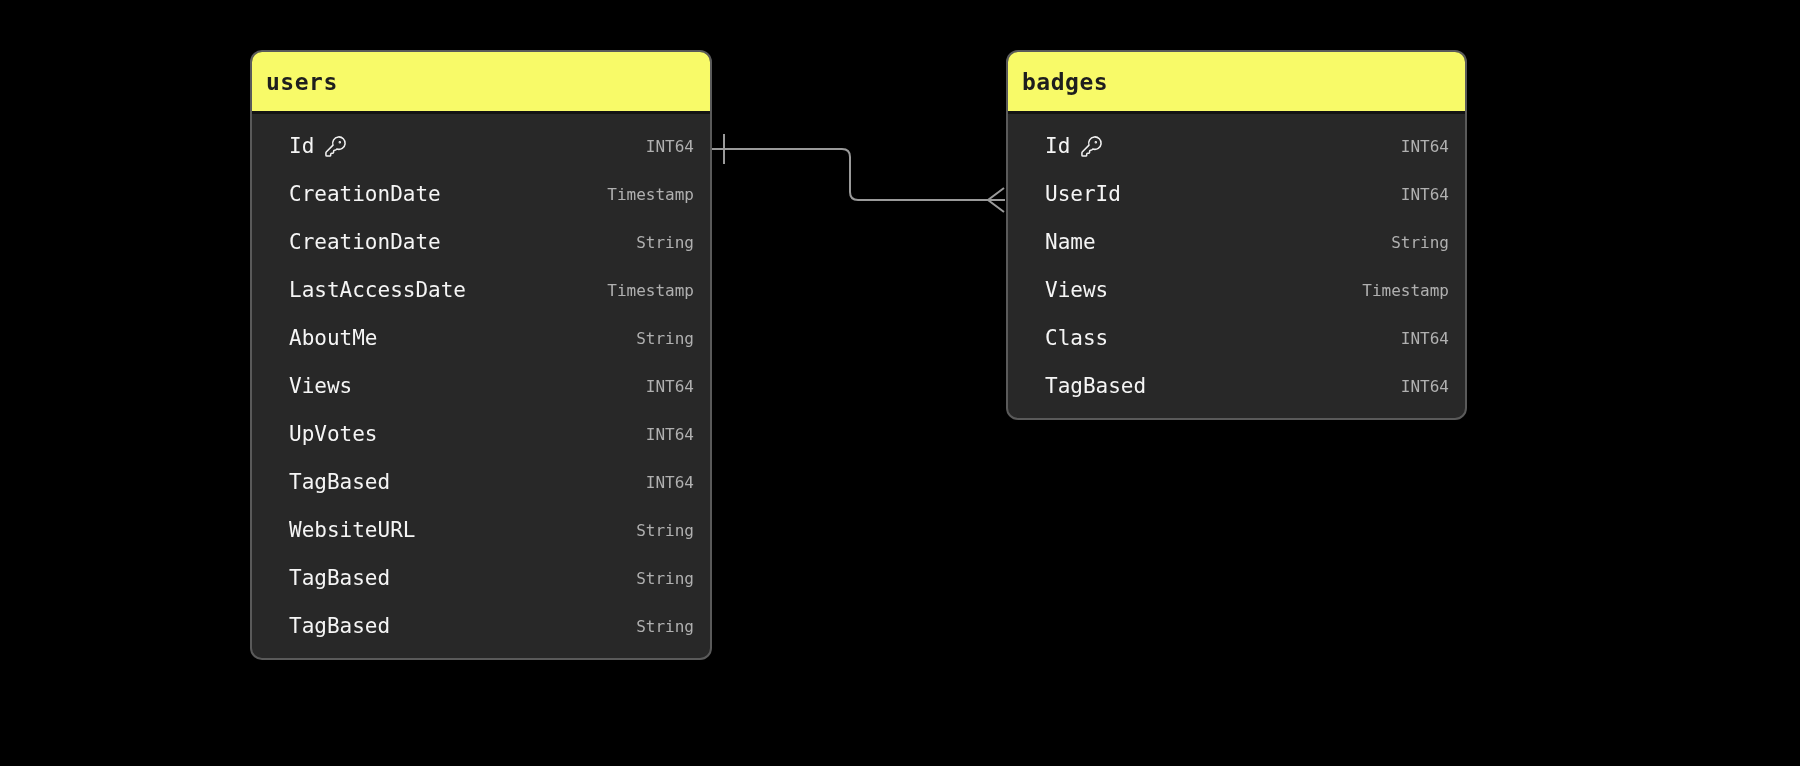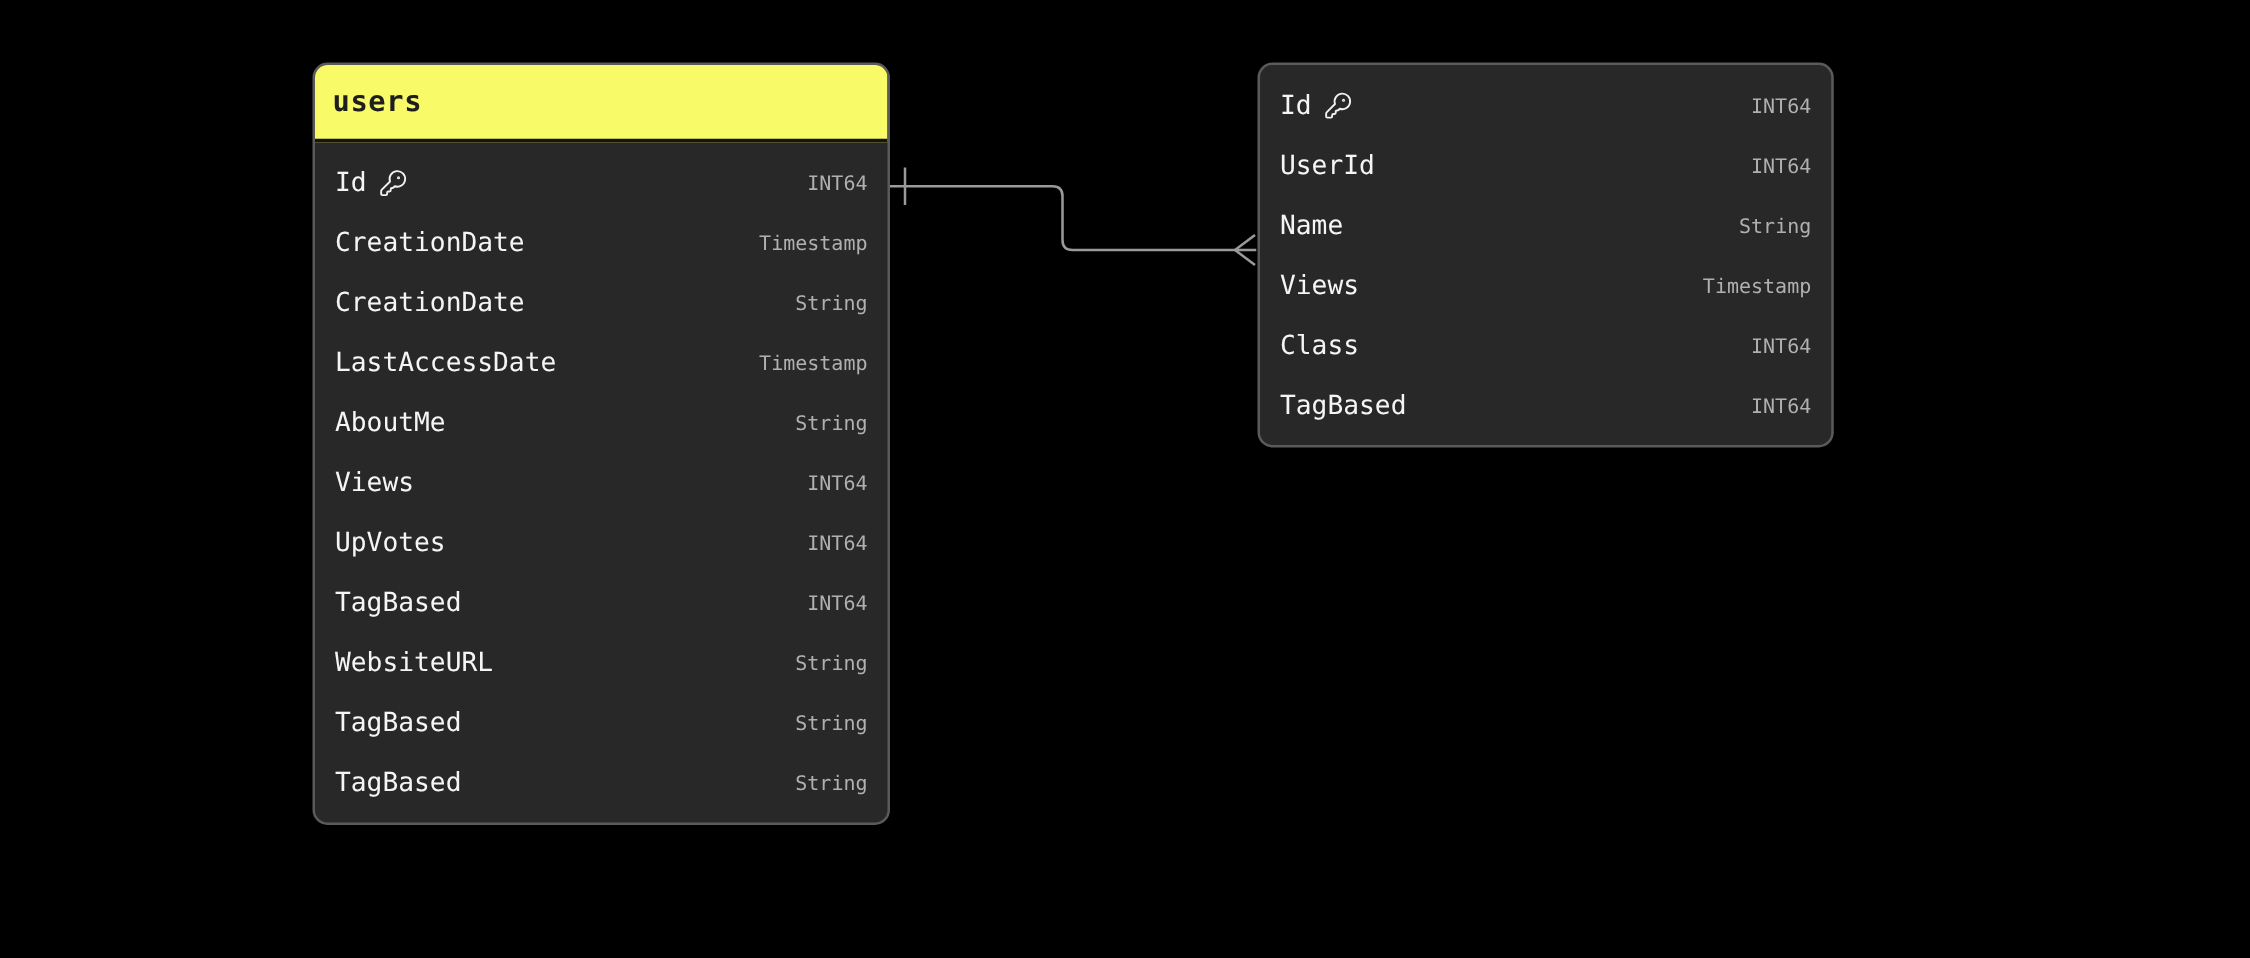--- a/index.html
+++ b/index.html
@@ -40,20 +40,21 @@
     font-weight: bold;
     letter-spacing: 0.5px;
   }
   .er-body { padding: 8px 0; }
   .er-row {
     height: 48px;
     display: flex;
     align-items: center;
     justify-content: space-between;
     padding: 0 16px;
+    margin-left: 21px;
   }
   .field-left { display: flex; align-items: center; gap: 10px; }
   .field-name { color: #f5f5f5; font-size: 21px; }
   .field-type { color: #b0b0b0; font-size: 16px; }
   .key-icon-svg {
     width: 23px; height: 23px;
     stroke: #f0f0f0; fill: none;
     stroke-width: 1.6;
     stroke-linecap: round; stroke-linejoin: round;
   }
@@ -150,20 +151,23 @@
       <div class="er-row">
         <span class="field-left">
             <span class="field-name">TagBased</span>
           </span>
         <span class="field-type">String</span>
       </div>
     </div>
   </div>
 
   <div class="er-table badges">
+    <div class="er-header">
+      <span class="er-title">badges</span>
+    </div>
     <div class="er-body">
       <div class="er-row">
         <span class="field-left">
           <span class="field-name">Id</span>
           <svg class="key-icon-svg" viewBox="0 0 24 24">
             <path d="M2.586 17.414A2 2 0 0 0 2 18.828V21a1 1 0 0 0 1 1h3a1 1 0 0 0 1-1v-1a1 1 0 0 1 1-1h1a1 1 0 0 0 1-1v-1a1 1 0 0 1 1-1h.172a2 2 0 0 0 1.414-.586l.814-.814a6.5 6.5 0 1 0-4-4z"></path>
             <circle cx="16.5" cy="7.5" r="0.5"></circle>
           </svg>
         </span>
         <span class="field-type">INT64</span>

